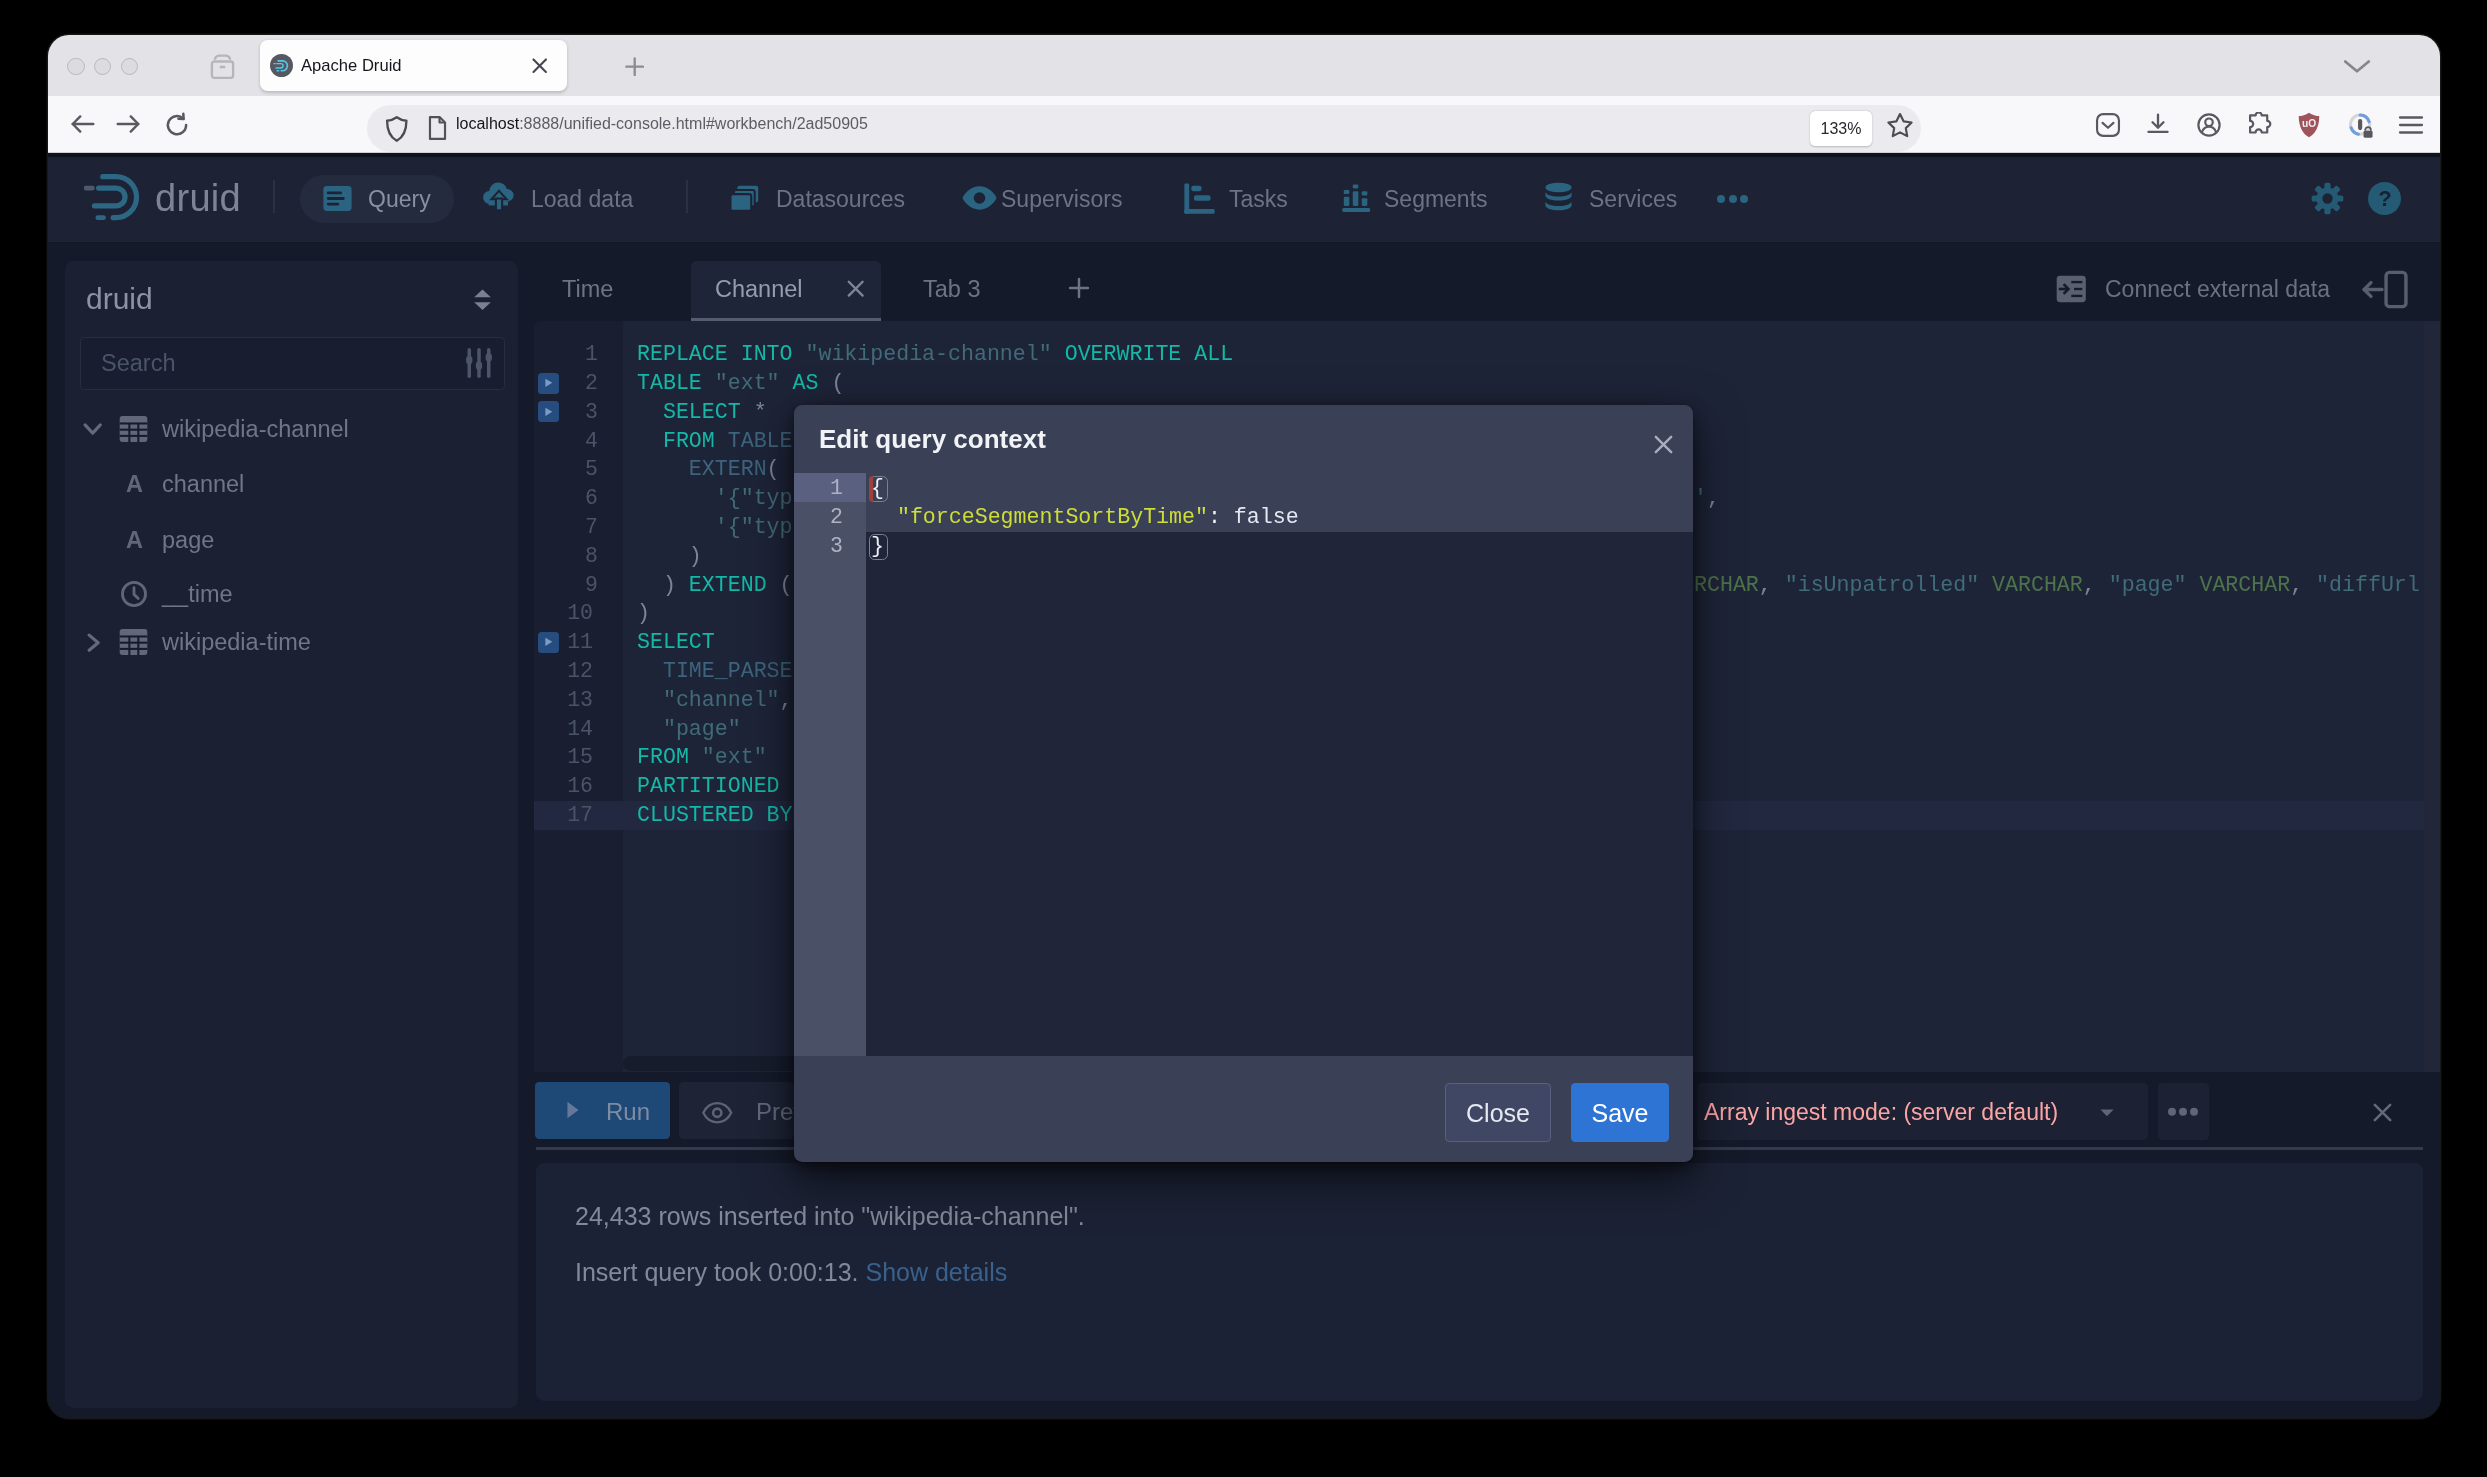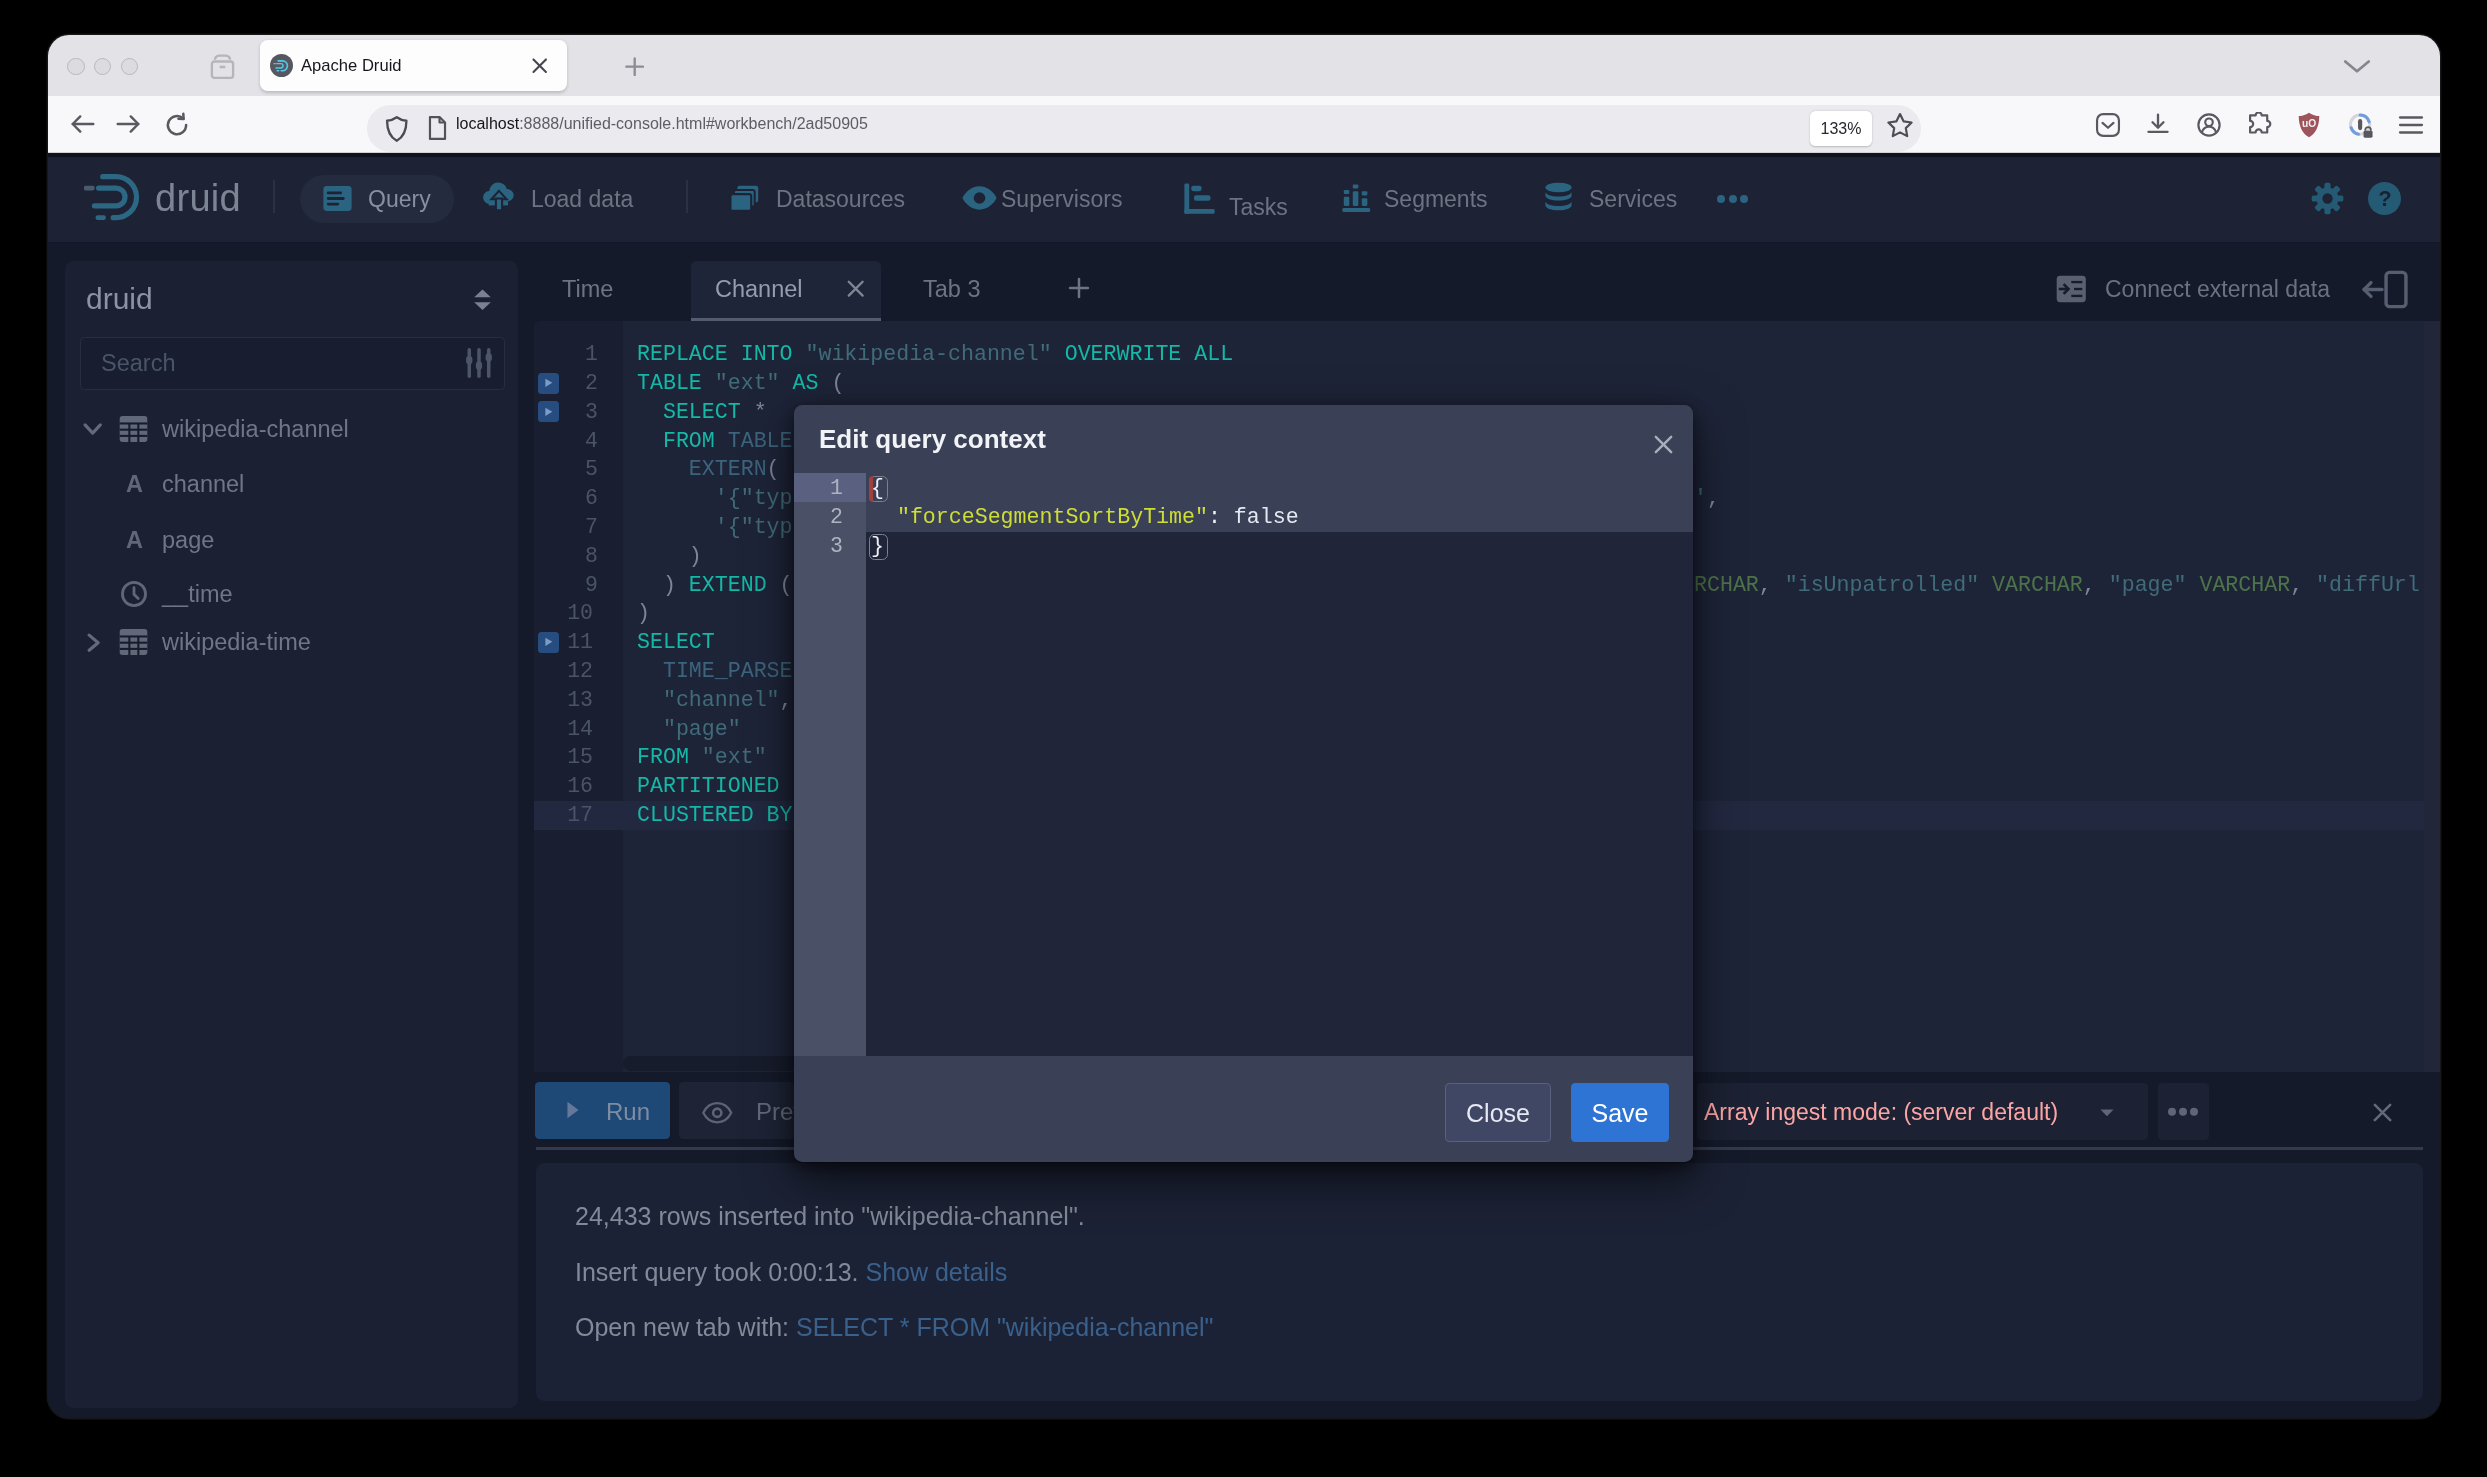--- a/index.html
+++ b/index.html
@@ -182,21 +182,21 @@
     </svg>
   <div class="navtxt" style="left:953px;top:164px;">Supervisors</div>
   <svg class="abs" style="left:1135px;top:147px;" width="33" height="32" viewBox="0 0 48 46">
       <g fill="#2a6480">
         <rect x="2" y="2" width="7" height="44" rx="2"></rect>
         <rect x="2" y="39" width="44" height="7" rx="2"></rect>
         <rect x="12" y="5" width="15" height="8" rx="3"></rect>
         <rect x="16" y="19" width="24" height="8" rx="3"></rect>
       </g>
     </svg>
-  <div class="navtxt" style="left:1181px;top:164px;margin-top:8px;">Tasks</div>
+  <div class="navtxt" style="left:1181px;top:164px;">Tasks</div>
   <svg class="abs" style="left:1293px;top:148px;" width="30.5" height="30.5" viewBox="0 0 44 44">
       <g fill="#2a6480">
         <rect x="2" y="36" width="40" height="6" rx="2"></rect>
         <rect x="4" y="20" width="8" height="13" rx="1.5"></rect>
         <rect x="17" y="12" width="8" height="21" rx="1.5"></rect>
         <rect x="30" y="22" width="8" height="11" rx="1.5"></rect>
         <rect x="4" y="10" width="8" height="6" rx="1.5"></rect>
         <rect x="17" y="2" width="8" height="6" rx="1.5"></rect>
         <rect x="30" y="12" width="8" height="6" rx="1.5"></rect>
       </g>
@@ -420,21 +420,20 @@
       <g stroke="#626a7c" stroke-width="3.6" stroke-linecap="round">
         <line x1="4" y1="4" x2="26" y2="26"></line>
         <line x1="26" y1="4" x2="4" y2="26"></line>
       </g>
     </svg>
   
   <div class="abs" style="left:488px;top:1112px;width:1887px;height:2.8px;background:#333a4e;"></div>
   <div class="abs" style="left:488px;top:1128px;width:1887px;height:238px;background:#1c2235;border-radius:8.3px;"></div>
   <div class="navtxt" style="left:527px;top:1181px;font-size:25px;color:#828a99;">24,433 rows inserted into "wikipedia-channel".</div>
   <div class="navtxt" style="left:527px;top:1237px;font-size:25px;color:#828a99;">Insert query took 0:00:13. <span style="color:#3a608c;">Show details</span></div>
-  <div class="navtxt" style="left:527px;top:1292px;font-size:25px;color:#828a99;">Open new tab with: <span style="color:#3a608c;">SELECT * FROM "wikipedia-channel"</span></div>
   
   <div class="abs" style="left:746px;top:370px;width:899px;height:757px;border-radius:8.3px;background:#3a4156;box-shadow:0 16.6px 48px rgba(0,0,0,0.6), 0 4.2px 14px rgba(0,0,0,0.45);"></div>
   <div class="abs" style="left:771px;top:404px;transform:translateY(-50%);font-size:26px;font-weight:bold;color:#f1f3f7;">Edit query context</div>
   <svg class="abs" style="left:1605px;top:399px;" width="21" height="21" viewBox="0 0 30 30">
       <g stroke="#a9aebc" stroke-width="3.4" stroke-linecap="round">
         <line x1="4" y1="4" x2="26" y2="26"></line>
         <line x1="26" y1="4" x2="4" y2="26"></line>
       </g>
     </svg>
   <div class="abs" style="left:746px;top:438px;width:899px;height:583px;background:#20253a;"></div>

